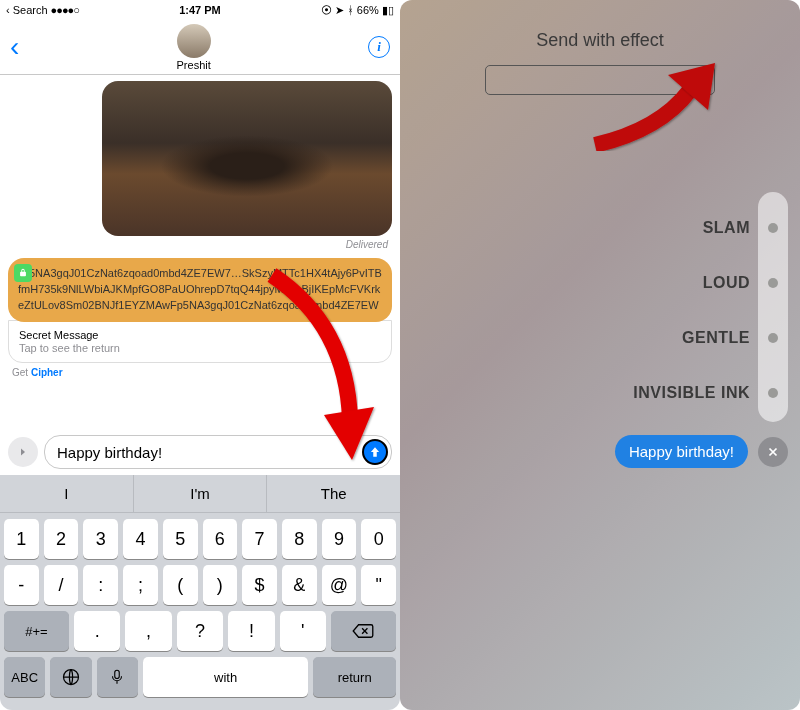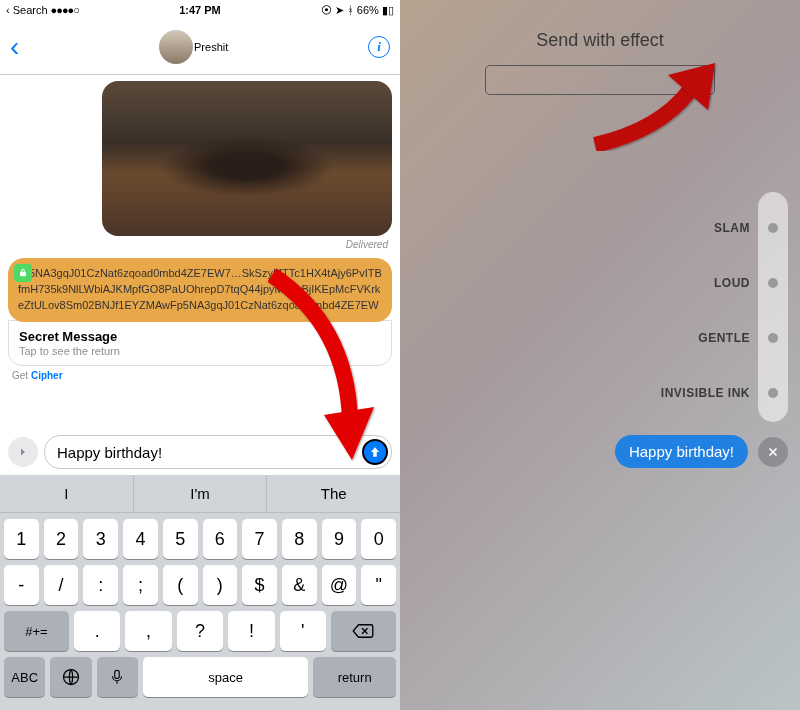--- a/index.html
+++ b/index.html
@@ -1,37 +1,37 @@
 <!DOCTYPE html>
 <html><head>
 <meta charset="utf-8">
 <style>
 *{margin:0;padding:0;box-sizing:border-box;font-family:-apple-system,Helvetica,Arial,sans-serif;}
 body{width:800px;height:710px;background:#fff;display:flex;}
-.pane{position:relative;overflow:hidden;}
+.pane{position:relative;overflow:hidden;border-radius:12px;}
 .pane-left{width:400px;height:710px;background:#fff;}
 .pane-right{width:400px;height:710px;background:linear-gradient(135deg,#b9a28b 0%,#a8989b 40%,#b8c4c8 100%);filter:saturate(0.8);}
 .status-bar{height:20px;display:flex;align-items:center;justify-content:space-between;padding:0 6px;font-size:11px;font-weight:500;}
 .status-left,.status-right{display:flex;align-items:center;gap:3px;}
 .signal{letter-spacing:-1px;}
 .nav-bar{height:55px;display:flex;align-items:center;justify-content:space-between;padding:0 10px;border-bottom:1px solid #c8c8c8;}
 .nav-back{font-size:28px;color:#007aff;font-weight:300;}
-.nav-center{display:flex;flex-direction:row;align-items:center;gap:1px;}
+.nav-center{display:flex;flex-direction:column;align-items:center;gap:1px;}
 .avatar{width:34px;height:34px;border-radius:50%;background:linear-gradient(#d4c9b8,#8a7a68);}
 .contact-name{font-size:11px;color:#000;}
 .nav-info{width:22px;height:22px;border:1.5px solid #007aff;border-radius:50%;display:flex;align-items:center;justify-content:center;color:#007aff;font-size:13px;font-style:italic;font-family:Georgia,serif;font-weight:600;}
 .message-area{height:400px;padding:6px 8px;overflow:hidden;position:relative;}
 .gif-msg{margin-left:auto;width:290px;height:155px;border-radius:16px;background:linear-gradient(180deg,#5a4a3a 0%,#3a2f28 40%,#6b4a2e 60%,#4a3428 100%);position:relative;overflow:hidden;}
 .gif-msg::before{content:"";position:absolute;top:35%;left:20%;width:60%;height:40%;background:radial-gradient(ellipse,#2a1f18 30%,transparent 70%);border-radius:50%;}
 .delivered{text-align:right;font-size:10px;color:#8e8e93;margin:3px 4px 8px 0;font-style:italic;}
 .cipher-msg{background:#e8a84a;border-radius:16px;padding:8px 10px;position:relative;font-family:monospace;font-size:11px;color:#333;line-height:1.35;word-break:break-all;margin-bottom:0;}
 .lock-badge{position:absolute;left:6px;top:6px;width:18px;height:18px;background:#4cd964;border-radius:4px;display:flex;align-items:center;justify-content:center;}
 .lock-badge svg{width:10px;height:10px;}
 .secret-card{background:#fff;border:1px solid #ddd;border-radius:0 0 14px 14px;padding:8px 10px;margin-top:-2px;}
-.secret-title{font-size:13px;font-weight:700;color:#000;}
+.secret-title{font-size:11px;font-weight:400;color:#000;}
 .secret-sub{font-size:11px;color:#8e8e93;margin-top:1px;}
 .get-cipher{font-size:10px;margin:4px 0 0 4px;}
 .get-cipher .get{color:#8e8e93;}
 .get-cipher .app{color:#007aff;font-weight:bold;}
 .compose-row{display:flex;align-items:center;gap:6px;padding:6px 8px;}
 .apps-btn{width:30px;height:30px;border-radius:15px;background:#e9e9eb;display:flex;align-items:center;justify-content:center;}
 .apps-btn svg{width:12px;height:12px;}
 .compose-input{flex:1;display:flex;align-items:center;border:1px solid #c8c8c8;border-radius:16px;padding:3px 3px 3px 12px;font-size:15px;}
 .compose-input span{flex:1;}
 .send-btn{width:26px;height:26px;border-radius:50%;background:#007aff;border:2px solid #000;display:flex;align-items:center;justify-content:center;}
@@ -50,21 +50,21 @@
 .arrow-left{right:18px;top:265px;width:130px;height:220px;}
 .arrow-right{left:180px;top:55px;width:150px;height:100px;}
 
 .effect-title{text-align:center;font-size:18px;color:#3a3a3a;margin-top:30px;font-weight:400;}
 .seg{width:230px;height:30px;margin:14px auto 0;border:1px solid #555;border-radius:5px;display:flex;overflow:hidden;}
 .seg-item{flex:1;display:flex;align-items:center;justify-content:center;font-size:13px;margin-top:41px;}
 .seg-item.active{background:rgba(60,50,45,0.55);color:#fff;}
 .seg-item.inactive{color:#333;}
 .effect-list{position:absolute;right:12px;top:200px;width:200px;}
 .effect-rail{position:absolute;right:0;top:-8px;width:30px;height:230px;background:rgba(255,255,255,0.55);border-radius:15px;}
-.effect-option{display:flex;align-items:center;justify-content:flex-end;gap:18px;height:55px;font-size:12px;font-weight:600;letter-spacing:0.5px;color:#3a3a3a;padding-right:10px;}
+.effect-option{display:flex;align-items:center;justify-content:flex-end;gap:18px;height:55px;font-size:16px;font-weight:600;letter-spacing:0.5px;color:#3a3a3a;padding-right:10px;}
 .effect-dot{width:10px;height:10px;background:#9a9a98;border-radius:50%;z-index:2;}
 .preview-row{position:absolute;right:12px;top:435px;display:flex;align-items:center;gap:10px;}
 .preview-bubble{background:#0b84ff;color:#fff;padding:8px 14px;border-radius:18px;font-size:15px;}
 .close-btn{width:30px;height:30px;border-radius:50%;background:#8e8e93;display:flex;align-items:center;justify-content:center;}
 .close-btn svg{width:14px;height:14px;}
 </style>
 </head>
 <body>
 
 <div class="pane pane-left">
@@ -180,21 +180,21 @@
             <circle cx="12" cy="12" r="9"></circle>
             <path d="M3 12h18M12 3c2.5 3 2.5 15 0 18M12 3c-2.5 3-2.5 15 0 18"></path>
           </svg>
       </div>
       <div class="key dark">
         <svg width="18" height="20" viewBox="0 0 24 24" fill="none" stroke="#000" stroke-width="1.5">
             <rect x="9" y="3" width="6" height="11" rx="3"></rect>
             <path d="M6 11a6 6 0 0 0 12 0M12 17v4"></path>
           </svg>
       </div>
-      <div class="key space small">space</div>
+      <div class="key space small">with</div>
       <div class="key dark small" style="flex:2">return</div>
     </div>
   </div>
 
   <svg class="arrow arrow-left" viewBox="0 0 130 220">
     <defs>
         <filter id="s1">
           <feDropShadow dx="1" dy="1" stdDeviation="1" flood-opacity="0.4"></feDropShadow>
         </filter>
       </defs>

